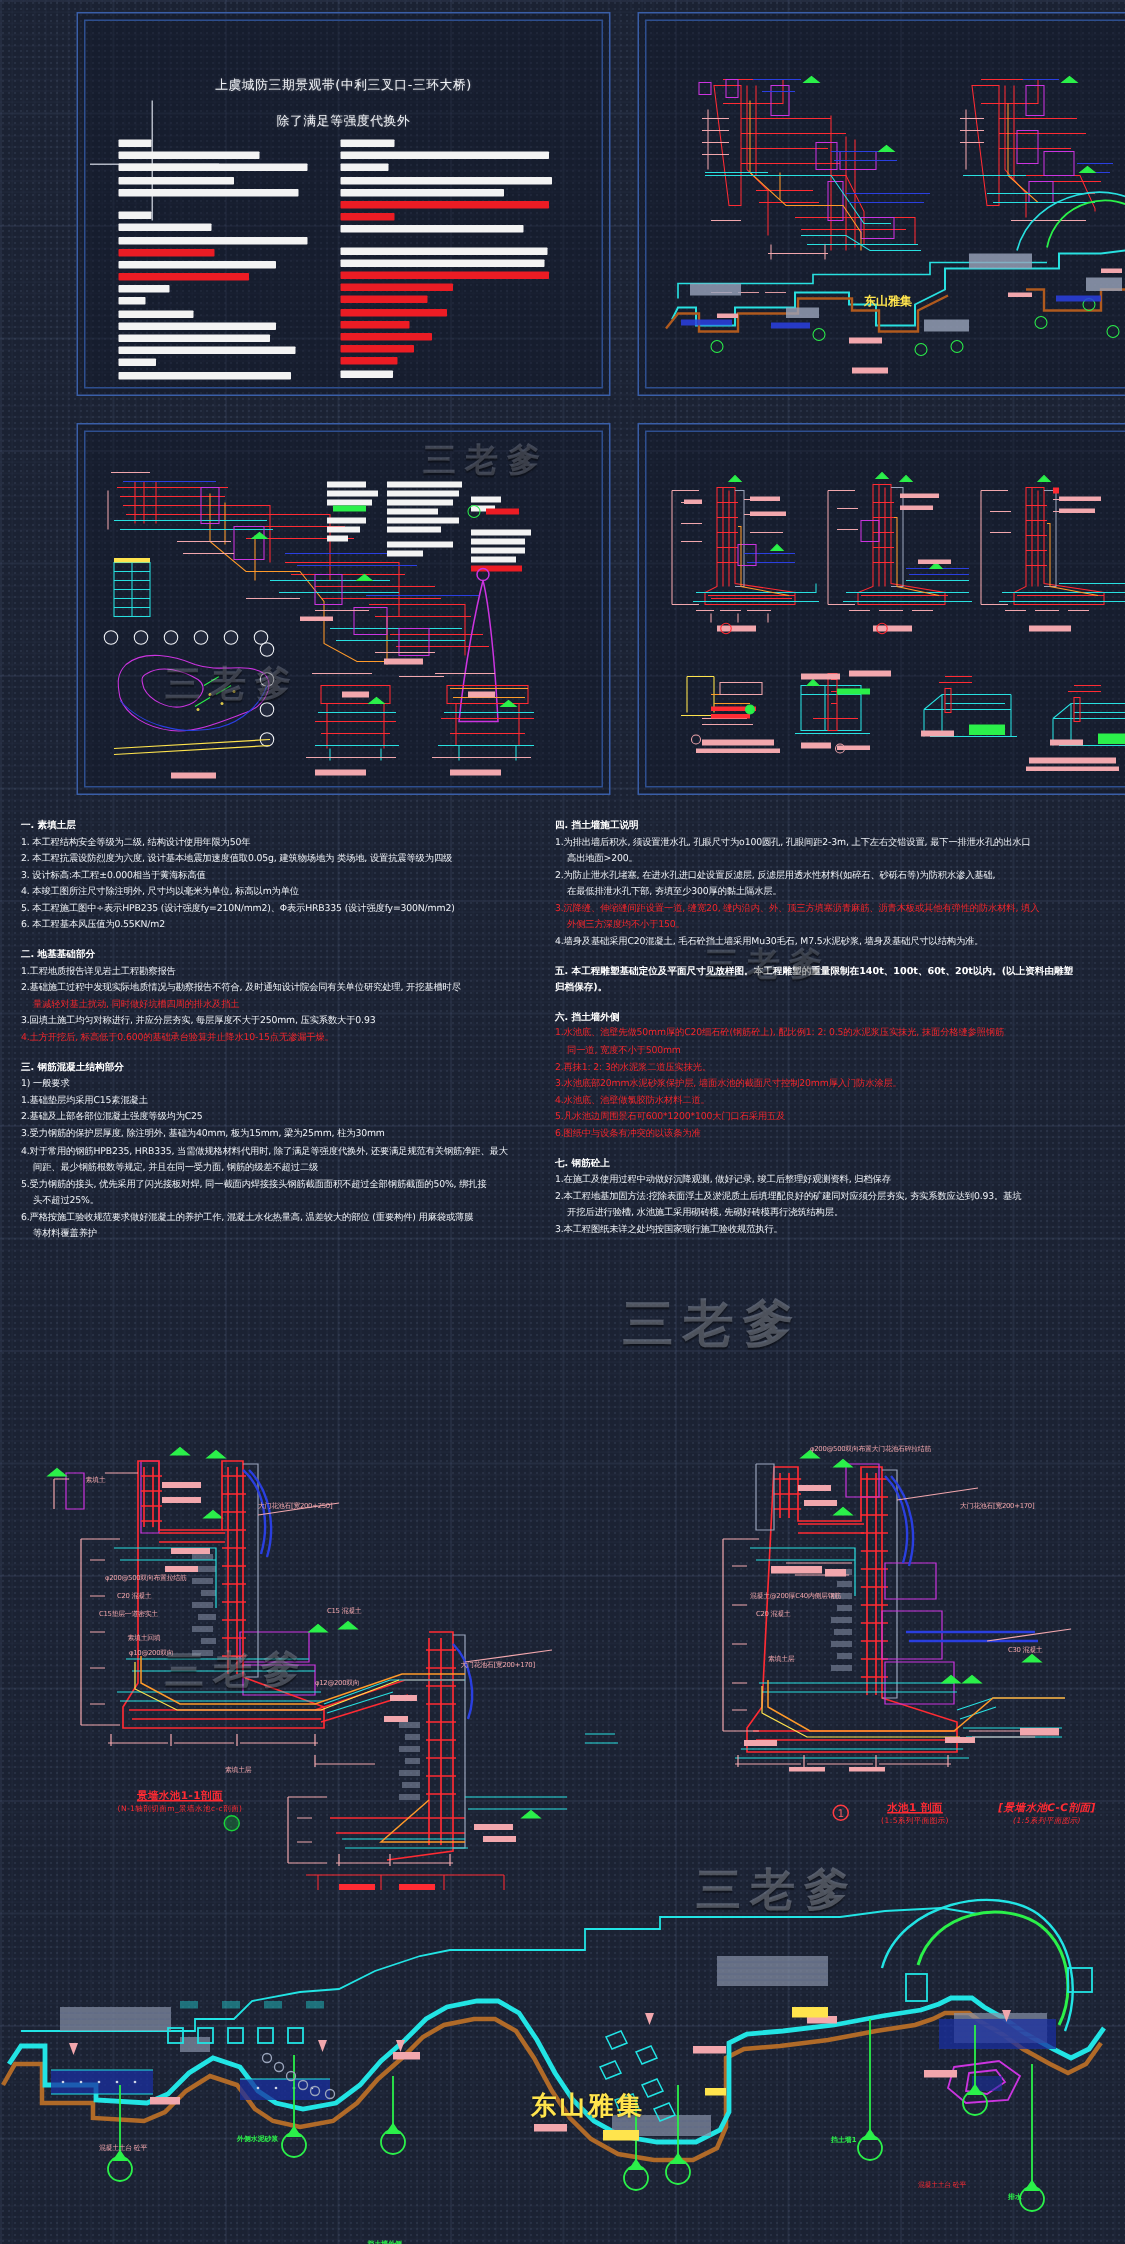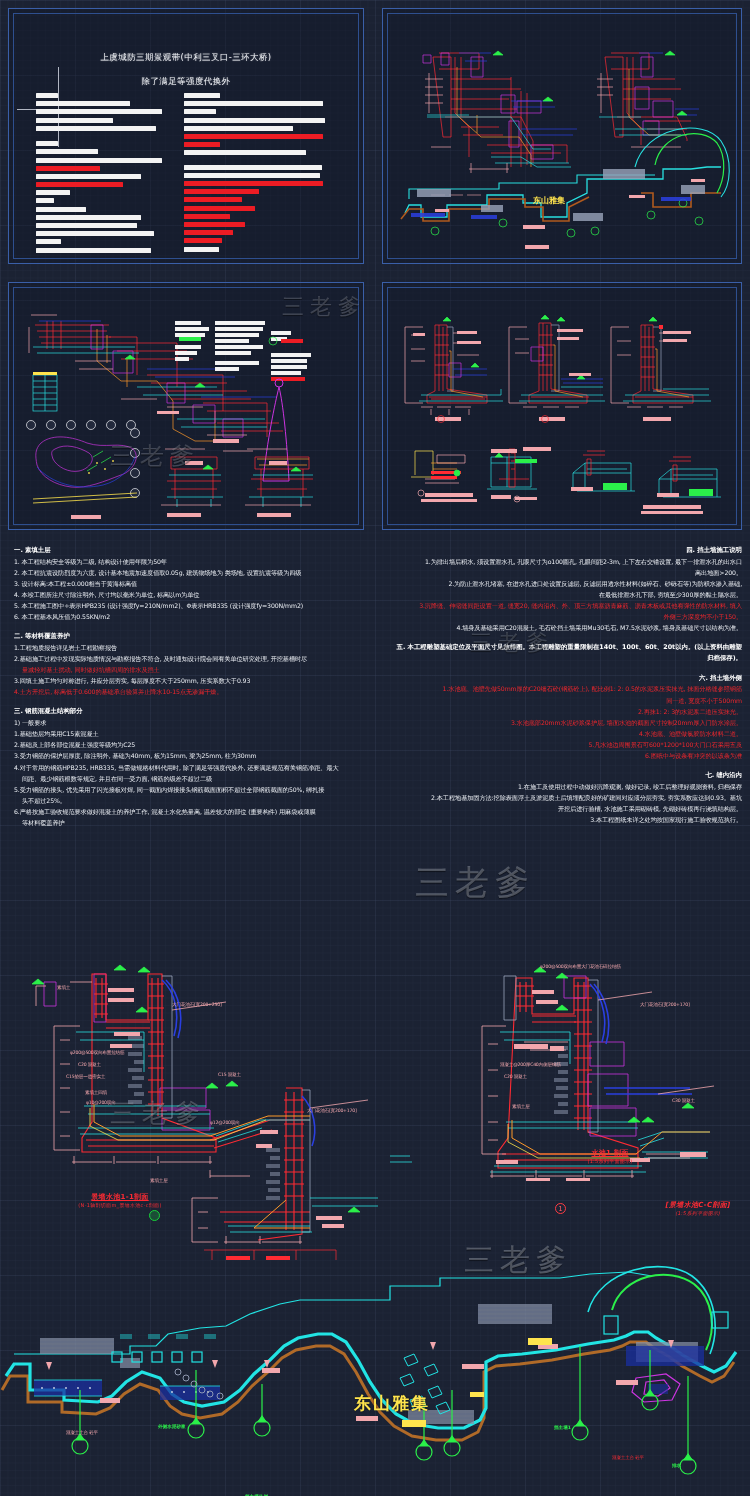--- a/index.html
+++ b/index.html
@@ -20,21 +20,21 @@
     background-size:75px 75px,75px 75px,7.5px 7.5px,7.5px 7.5px;
     pointer-events:none;
   }
   .dotgrid{
     position:absolute; inset:0;
     background-image:radial-gradient(rgba(150,170,210,.10) .6px, transparent .7px);
     background-size:4px 4px; pointer-events:none;
   }
 
   
-  .sheet{ position:absolute; border:1px solid #3a5fa8; background:rgba(14,20,36,.35); }
+  .sheet{ position:absolute; border:1px solid #3a5fa8; background:rgba(14,20,36,.35);margin-left:43px; }
   .sheet .inner{ position:absolute; inset:4px; border:1px solid #2e4f8f; }
   .sheet-body{ position:absolute; inset:8px; overflow:hidden; }
 
   #sheet-tl{ left:8px;  top:8px;   width:356px; height:256px; }
   #sheet-tr{ left:382px;top:8px;   width:360px; height:256px; }
   #sheet-bl{ left:8px;  top:282px; width:356px; height:248px; }
   #sheet-br{ left:382px;top:282px; width:360px; height:248px; }
 
   
   .dwg-title{
@@ -43,21 +43,21 @@
     text-shadow:0 0 2px rgba(255,255,255,.35); white-space:pre-line;
   }
   
   .barcol{ position:absolute; }
   .bar{ height:5px; background:#f3f3f3; margin-bottom:3.2px; border-radius:.5px; }
   .bar.red{ background:#ec1c24; }
   .xhair{ position:absolute; background:#d8dde8; opacity:.8; }
 
   
   .wm{
-    position:absolute; color:rgba(222,228,240,.30); font-weight:normal;
+    position:absolute; color:rgba(222,228,240,.30); font-weight:bold;
     letter-spacing:6px; text-shadow:0 1px 1px rgba(0,0,0,.45);
     pointer-events:none; user-select:none; white-space:nowrap;
   }
 
   
   .notes{ position:absolute; }
   .notes .h{ color:#ffffff; font-size:6.4px; line-height:9.2px; font-weight:bold;
              margin:0 0 1.5px 0; letter-spacing:0; white-space:nowrap;}
   .notes p{ color:#eef1f6; font-size:6.2px; line-height:9.6px; margin:0 0 1.5px 0;
             letter-spacing:-.1px; }
@@ -644,41 +644,41 @@
 
 <div class="notes" id="notes-left" style="left:14px; top:546px; width:350px;">
     <div class="h">一. 素填土层</div>
     <p>1. 本工程结构安全等级为二级, 结构设计使用年限为50年</p>
     <p>2. 本工程抗震设防烈度为六度, 设计基本地震加速度值取0.05g, 建筑物场地为 类场地, 设置抗震等级为四级</p>
     <p>3. 设计标高:本工程±0.000相当于黄海标高值</p>
     <p>4. 本竣工图所注尺寸除注明外, 尺寸均以毫米为单位, 标高以m为单位</p>
     <p>5. 本工程施工图中÷表示HPB235 (设计强度fy=210N/mm2)、Φ表示HRB335 (设计强度fy=300N/mm2)</p>
     <p>6. 本工程基本风压值为0.55KN/m2</p>
     <div class="gap"></div>
-    <div class="h">二. 等材料覆盖养护</div>
+    <div class="h">二. 地基基础部分</div>
     <p>1.工程地质报告详见岩土工程勘察报告</p>
     <p>2.基础施工过程中发现实际地质情况与勘察报告不符合, 及时通知设计院会同有关单位研究处理, 开挖基槽时尽</p>
     <p class="red indent">量减轻对基土扰动, 同时做好坑槽四周的排水及挡土</p>
     <p>3.回填土施工均匀对称进行, 并应分层夯实, 每层厚度不大于250mm, 压实系数大于0.93</p>
     <p class="red">4.土方开挖后, 标高低于0.600的基础承台验算并止降水10-15点无渗漏干燥。</p>
     <div class="gap"></div>
     <div class="h">三. 钢筋混凝土结构部分</div>
     <p>1) 一般要求</p>
     <p>1.基础垫层均采用C15素混凝土</p>
     <p>2.基础及上部各部位混凝土强度等级均为C25</p>
     <p>3.受力钢筋的保护层厚度, 除注明外, 基础为40mm, 板为15mm, 梁为25mm, 柱为30mm</p>
     <p>4.对于常用的钢筋HPB235, HRB335, 当需做规格材料代用时, 除了满足等强度代换外, 还要满足规范有关钢筋净距、最大</p>
     <p class="indent">间距、最少钢筋根数等规定, 并且在同一受力面, 钢筋的级差不超过二级</p>
     <p>5.受力钢筋的接头, 优先采用了闪光接板对焊, 同一截面内焊接接头钢筋截面面积不超过全部钢筋截面的50%, 绑扎接</p>
     <p class="indent">头不超过25%。</p>
     <p>6.严格按施工验收规范要求做好混凝土的养护工作, 混凝土水化热量高, 温差较大的部位 (重要构件) 用麻袋或薄膜</p>
     <p class="indent">等材料覆盖养护</p>
   </div>
 
-<div class="notes" id="notes-right" style="left:370px; top:546px; width:372px;text-align:right;">
+<div class="notes" id="notes-right" style="left:370px; top:546px; width:372px;">
     <div class="h">四. 挡土墙施工说明</div>
     <p>1.为排出墙后积水, 须设置泄水孔, 孔眼尺寸为o100圆孔, 孔眼间距2-3m, 上下左右交错设置, 最下一排泄水孔的出水口</p>
     <p class="indent">高出地面&gt;200。</p>
     <p>2.为防止泄水孔堵塞, 在进水孔进口处设置反滤层, 反滤层用透水性材料(如碎石、砂砾石等)为防积水渗入基础,</p>
     <p class="indent">在最低排泄水孔下部, 夯填至少300厚的黏土隔水层。</p>
     <p class="red">3.沉降缝、伸缩缝间距设置一道, 缝宽20, 缝内沿内、外、顶三方填塞沥青麻筋、沥青木板或其他有弹性的防水材料, 填入</p>
     <p class="red indent">外侧三方深度均不小于150。</p>
     <p>4.墙身及基础采用C20混凝土, 毛石砼挡土墙采用Mu30毛石, M7.5水泥砂浆, 墙身及基础尺寸以结构为准。</p>
     <div class="gap"></div>
     <div class="h">五. 本工程雕塑基础定位及平面尺寸见放样图。本工程雕塑的重量限制在140t、100t、60t、20t以内。(以上资料由雕塑</div>
@@ -686,21 +686,21 @@
     <div class="gap"></div>
     <div class="h red">六. 挡土墙外侧</div>
     <p class="red">1.水池底、池壁先做50mm厚的C20细石砼(钢筋砼上), 配比例1: 2: 0.5的水泥浆压实抹光, 抹面分格缝参照钢筋</p>
     <p class="red indent">同一道, 宽度不小于500mm</p>
     <p class="red">2.再抹1: 2: 3的水泥浆二道压实抹光。</p>
     <p class="red">3.水池底部20mm水泥砂浆保护层, 墙面水池的截面尺寸控制20mm厚入门防水涂层。</p>
     <p class="red">4.水池底、池壁做氯胶防水材料二道。</p>
     <p class="red">5.凡水池边周围景石可600*1200*100大门口石采用五及</p>
     <p class="red">6.图纸中与设条有冲突的以该条为准</p>
     <div class="gap"></div>
-    <div class="h">七. 缝内沿内</div>
+    <div class="h">七. 钢筋砼上</div>
     <p>1.在施工及使用过程中动做好沉降观测, 做好记录, 竣工后整理好观测资料, 归档保存</p>
     <p>2.本工程地基加固方法:挖除表面浮土及淤泥质土后填埋配良好的矿建同对应须分层夯实, 夯实系数应达到0.93。基坑</p>
     <p class="indent">开挖后进行验槽, 水池施工采用砌砖模, 先砌好砖模再行浇筑结构层。</p>
     <p>3.本工程图纸未详之处均按国家现行施工验收规范执行。</p>
   </div>
 
 <div class="wm" style="left:415px; top:860px; font-size:34px;">三老爹</div>
 <div class="wm" style="left:110px; top:440px; font-size:24px; color:rgba(222,228,240,.22);">三老爹</div>
 <div class="wm" style="left:282px; top:292px; font-size:22px; color:rgba(222,228,240,.22);">三老爹</div>
 <div class="wm" style="left:470px; top:628px; font-size:22px; color:rgba(222,228,240,.20);">三老爹</div>
@@ -920,21 +920,21 @@
 </div>
 
 <div class="pinkcap" style="left:540px;top:964px;">φ200@500双向布置大门花池石碎拉结筋</div>
 <div class="pinkcap" style="left:640px;top:1002px;">大门花池石[宽200+170]</div>
 <div class="pinkcap" style="left:504px;top:1074px;">C20 混凝土</div>
 <div class="pinkcap" style="left:512px;top:1104px;">素填土层</div>
 <div class="pinkcap" style="left:500px;top:1062px;">混凝土@200厚C40内侧层钢筋</div>
 <div class="pinkcap" style="left:672px;top:1098px;">C30 混凝土</div>
 
 <div class="bubble" style="left:555px;top:1203px;">1</div>
-<div class="redcap" style="left:570px;top:1148px;width:80px;">
+<div class="redcap" style="left:570px;top:1200px;width:80px;">
   <u>水池1 剖面</u>
   <span class="sub">(1:5系列平面图示)</span>
 </div>
 <div class="redcap" style="left:648px;top:1200px;width:100px;font-style:italic;">
   <span>[景墙水池C-C剖面]</span>
   <span class="sub">(1:5系列平面图示)</span>
 </div>
 
 <div class="detail" style="left:0; top:1250px; width:750px; height:246px;">
   <svg width="750" height="246" viewBox="0 0 750 246">

